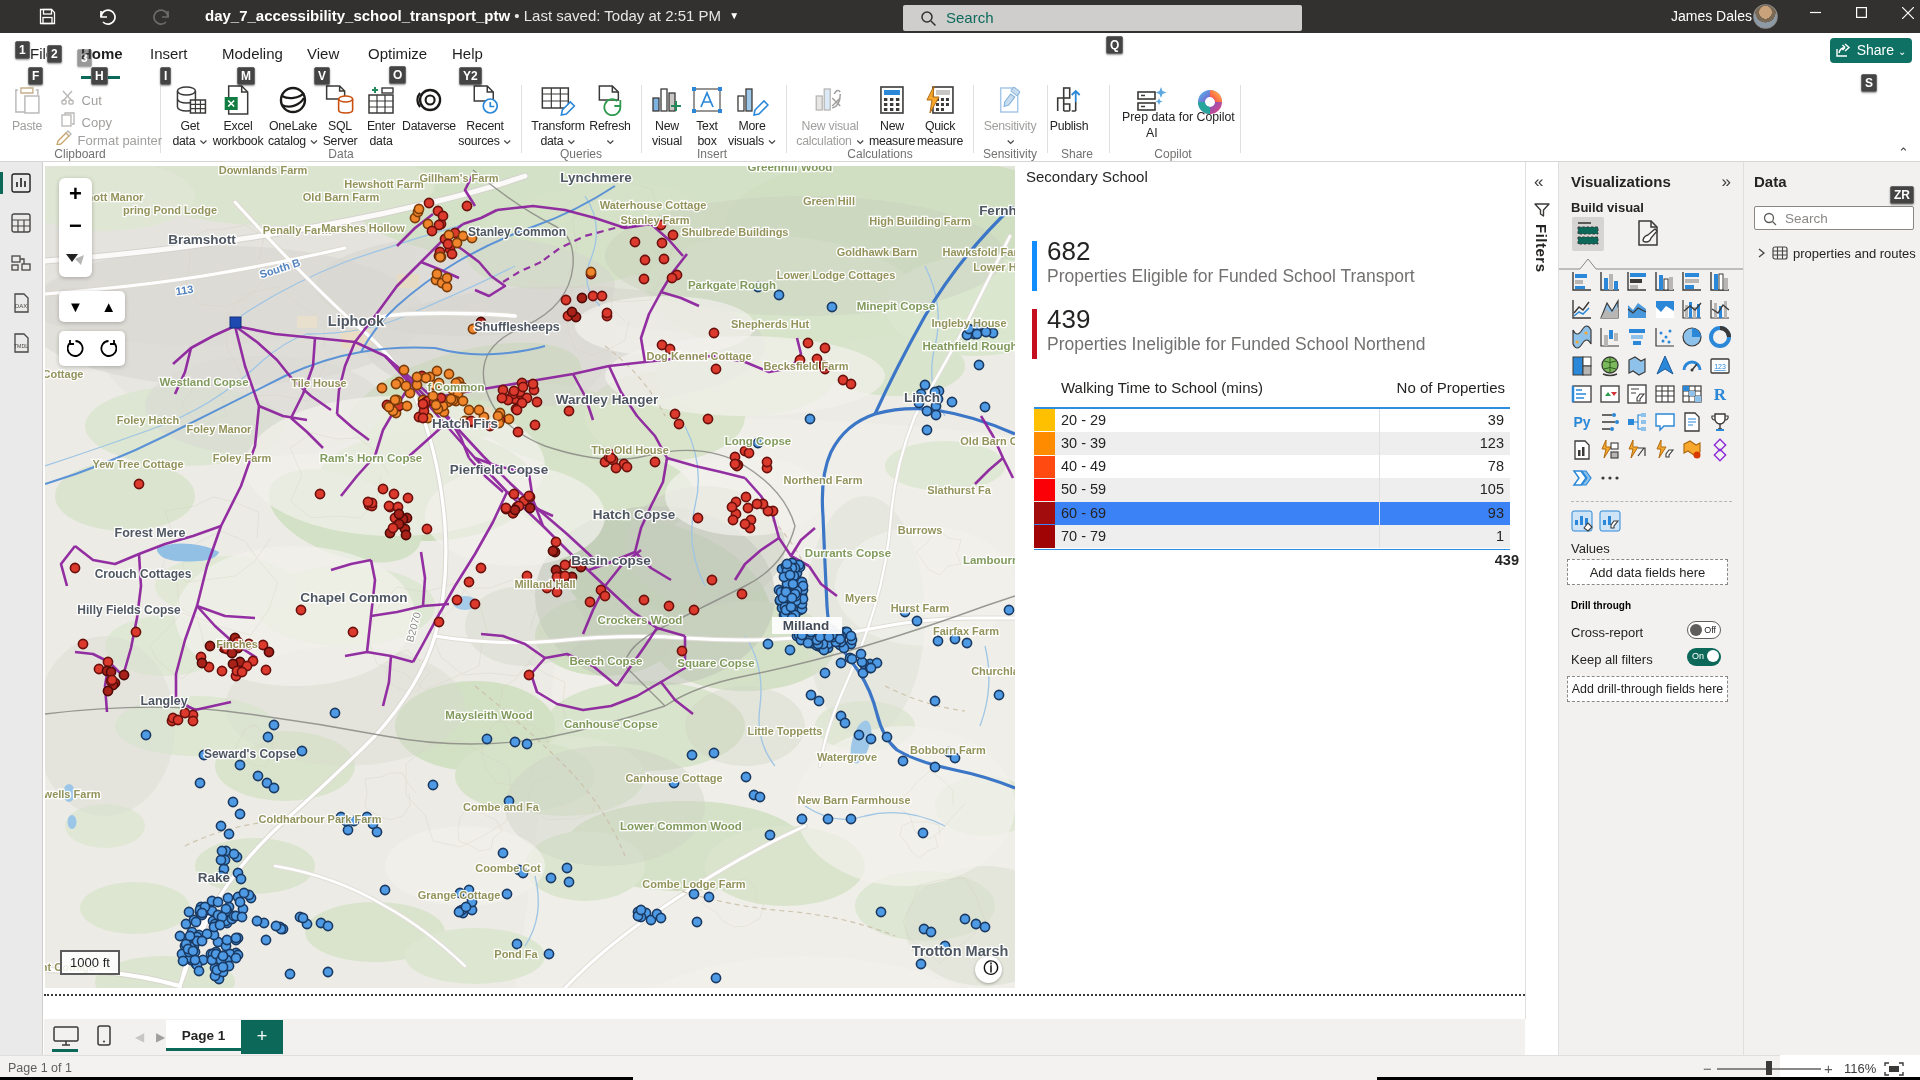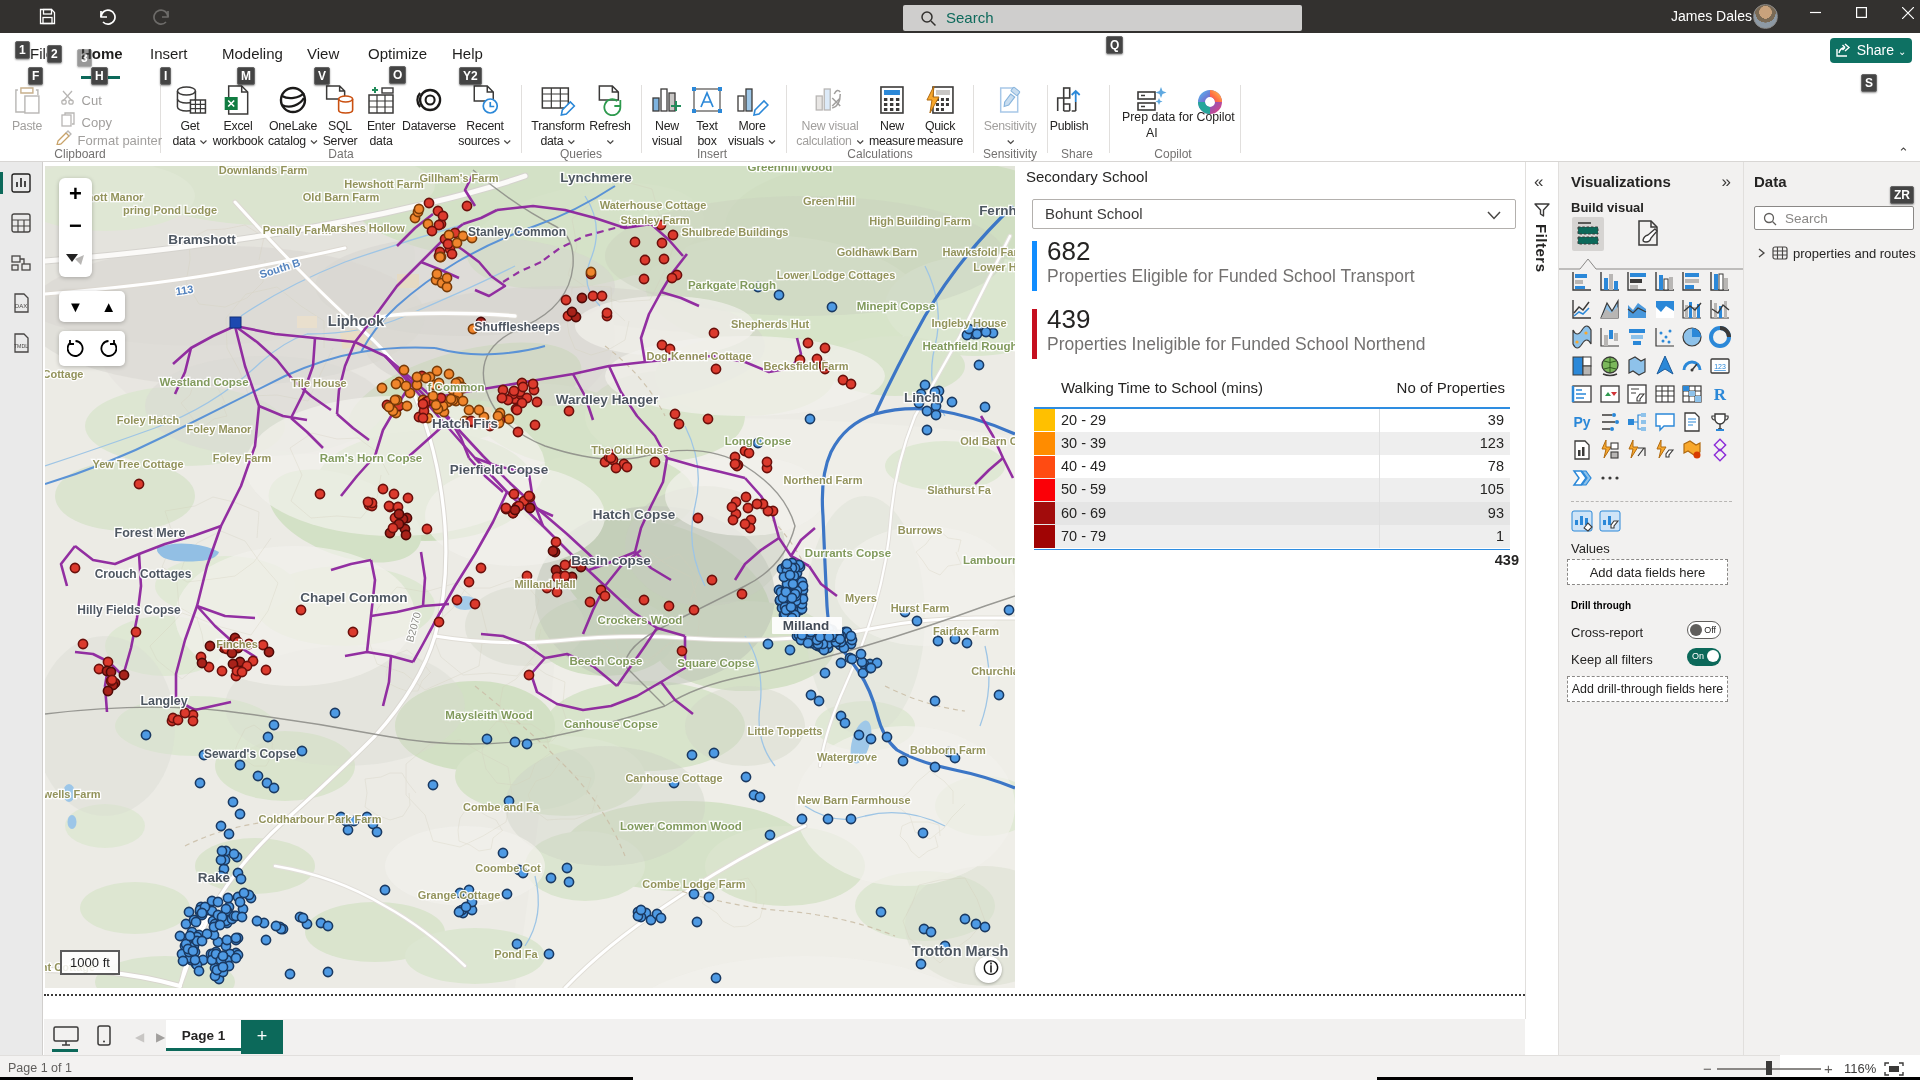--- a/index.html
+++ b/index.html
@@ -65,20 +65,21 @@
       <rect x="5" y="10.5" width="9" height="6" stroke="#fff" fill="none" stroke-width="1.3"></rect>
     </svg>
     <svg style="left:96px" width="20" height="19" viewBox="0 0 20 19">
       <path d="M5,4 V10 H11" stroke="#fff" fill="none" stroke-width="1.7" stroke-linejoin="round"></path>
       <path d="M5,10 A7,7 0 1 1 7,15" stroke="#fff" fill="none" stroke-width="1.7"></path>
     </svg>
     <svg style="left:153px" width="20" height="19" viewBox="0 0 20 19">
       <path d="M15,4 V10 H9" stroke="#6d6b69" fill="none" stroke-width="1.7" stroke-linejoin="round"></path>
       <path d="M15,10 A7,7 0 1 0 13,15" stroke="#6d6b69" fill="none" stroke-width="1.7"></path>
     </svg>
+    <div class="tb-title">day_7_accessibility_school_transport_ptw <span class="dim">• Last saved: Today at 2:51 PM</span> <span style="font-size:10px;position:relative;top:-2px;left:4px">▼</span></div>
     <div id="searchbox">
       <svg class="mag" width="17" height="17" viewBox="0 0 17 17">
         <circle cx="7" cy="7" r="5" stroke="#33312f" stroke-width="1.5" fill="none"></circle>
         <path d="M11,11 L15.5,15.5" stroke="#33312f" stroke-width="1.5"></path>
       </svg>
       <span class="stext">Search</span>
     </div>
     <div class="tb-user">James Dales</div>
     <div class="avatar"></div>
     <div class="winbtn" style="left:1787px">
@@ -1391,23 +1392,20 @@
 <svg width="17" height="17" viewBox="0 0 17 17" style="position:absolute;right:8px;top:9px">
           <path d="M14,3 A7.5,7.5 0 1 1 8.5,1" stroke="#000" stroke-width="1.8" fill="none"></path>
           <path d="M14,0 v4 h-4" stroke="#000" stroke-width="1.8" fill="none"></path>
         </svg>
 </div><div style="position:absolute;left:15px;top:784px;width:60px;height:25px;background:rgba(255,255,255,.85);border:2px solid #5b5b5b;font-size:13px;color:#222;text-align:center;line-height:22px">1000 ft</div><div style="position:absolute;left:930px;top:790px;width:27px;height:27px;background:#fff;border-radius:50%;box-shadow:0 1px 3px rgba(0,0,0,.3)">
         <div style="position:absolute;left:8.5px;top:3px;font-size:15px;font-weight:700;color:#111">ⓘ</div>
       </div></div>
     <div id="pagedots"></div>
     <div id="card">
       <div class="card-title">Secondary School</div>
-      <div class="dd">Bohunt School<svg width="14" height="9" viewBox="0 0 14 9" style="position:absolute;right:14px;top:11px">
-          <path d="M1,1 L7,7.5 L13,1" stroke="#484644" stroke-width="1.5" fill="none"></path>
-        </svg></div>
       <div class="kpibar" style="top:75px;background:#118dff"></div>
       <div class="kpinum" style="top:70px">682</div>
       <div class="kpilab" style="top:100px">Properties Eligible for Funded School Transport</div>
       <div class="kpibar" style="top:143px;background:#c50f1f"></div>
       <div class="kpinum" style="top:138px">439</div>
       <div class="kpilab" style="top:168px">Properties Ineligible for Funded School Northend</div>
       <div class="thead" style="left:46px;top:213px">Walking Time to School (mins)</div>
       <div class="thead" style="right:20px;top:213px">No of Properties</div>
       <div style="position:absolute;left:19px;top:241px;width:476px;height:1.5px;background:#2e8de1"></div>
       <div class="trow" style="top:242.5px;background:#fff">
@@ -1427,21 +1425,21 @@
         <span class="tlab">40 - 49</span>
         <span class="tval">78</span>
         <div style="position:absolute;left:345px;top:0;width:1px;height:100%;background:#e0e0e0"></div>
       </div>
       <div class="trow" style="top:312.25px;background:#eeeeee">
         <div class="swatch" style="background:#fb0007"></div>
         <span class="tlab">50 - 59</span>
         <span class="tval">105</span>
         <div style="position:absolute;left:345px;top:0;width:1px;height:100%;background:#e0e0e0"></div>
       </div>
-      <div class="trow" style="top:335.5px;background:#e5e5e5">
+      <div class="trow" style="top:335.5px;background:#3b82f6">
         <div class="swatch" style="background:#a20c0c"></div>
         <span class="tlab">60 - 69</span>
         <span class="tval">93</span>
         <div style="position:absolute;left:345px;top:0;width:1px;height:100%;background:#e0e0e0"></div>
       </div>
       <div class="trow" style="top:358.75px;background:#eeeeee">
         <div class="swatch" style="background:#a00404"></div>
         <span class="tlab">70 - 79</span>
         <span class="tval">1</span>
         <div style="position:absolute;left:345px;top:0;width:1px;height:100%;background:#e0e0e0"></div>

